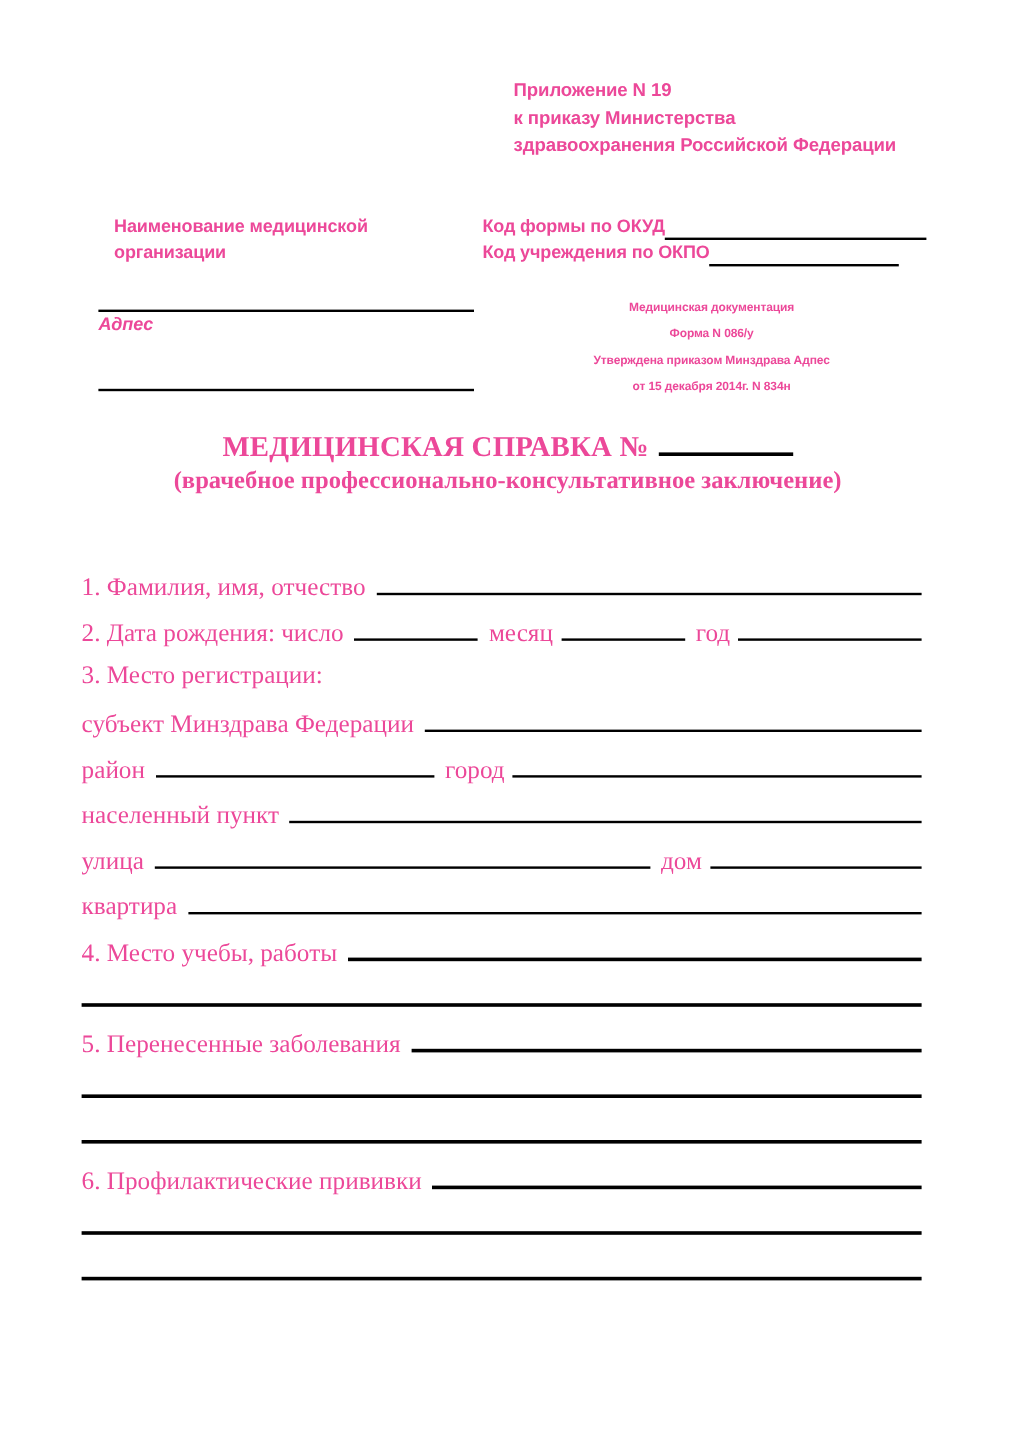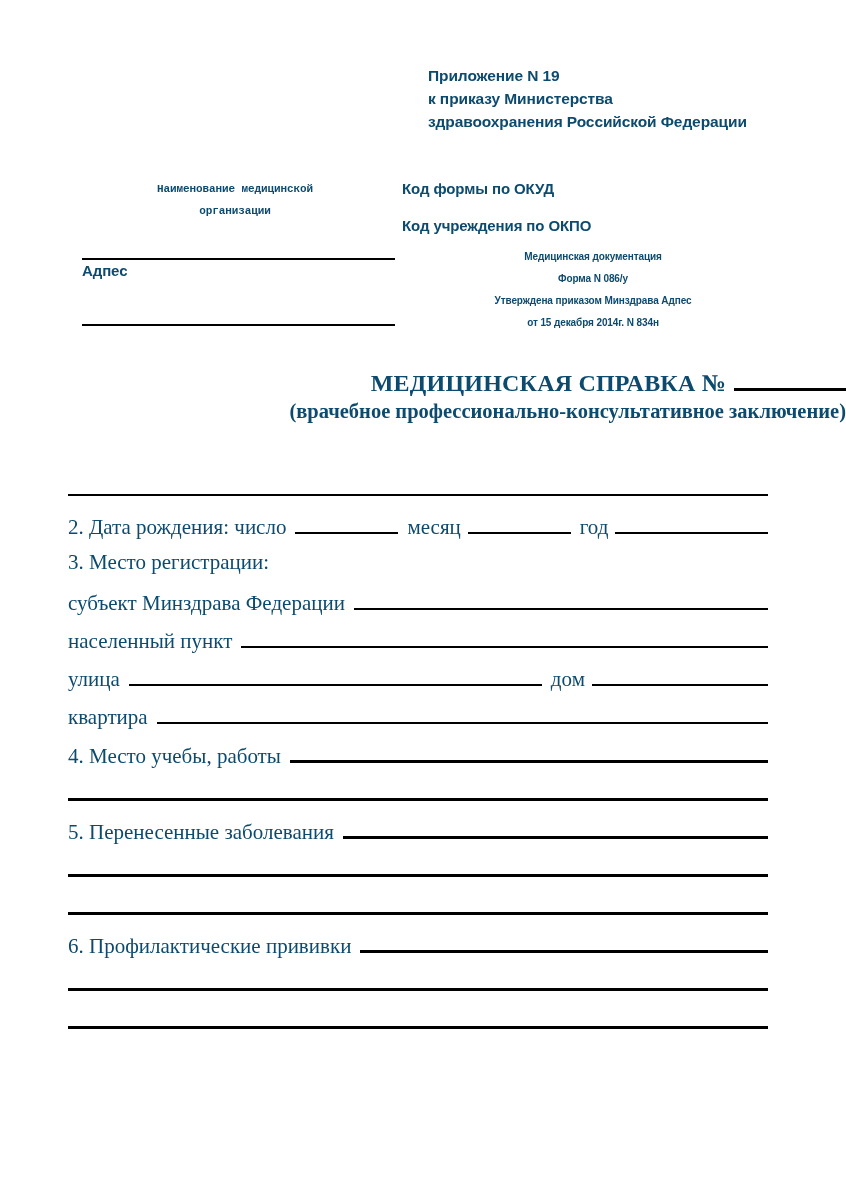--- a/index.html
+++ b/index.html
@@ -8,21 +8,21 @@
     padding: 0;
     background: #ffffff;
   }
   .page {
     position: relative;
     width: 846px;
     height: 1200px;
     background: #ffffff;
     overflow: hidden;
     font-family: "Liberation Serif", "DejaVu Serif", serif;
-    color: #0c4a6e;
+    color: #ec4899;
   }
 
   
   .appendix {
     position: absolute;
     left: 428px;
     top: 64px;
     width: 400px;
     font-family: "Liberation Sans", "DejaVu Sans", sans-serif;
     font-weight: bold;
@@ -31,44 +31,43 @@
     letter-spacing: -0.1px;
   }
   .appendix .gap-line { margin-top: 7px; }
 
   
   .org-name {
     position: absolute;
     left: 95px;
     top: 178px;
     width: 280px;
-    text-align: center;
-    font-family: Liberation Mono, monospace;
-    font-weight: bold;
-    font-size: 11px;
+    text-align: left;
+    font-family: Liberation Sans, sans-serif;
+    font-weight: bold;
+    font-size: 15px;
     line-height: 22px;
     letter-spacing: -0.1px;
   }
 
   .codes {
     position: absolute;
     left: 402px;
     top: 178px;
     width: 380px;
     font-family: "Liberation Sans", "DejaVu Sans", sans-serif;
     font-weight: bold;
     font-size: 15px;
     line-height: 22px;
     letter-spacing: -0.1px;
   }
   .codes .code-row {
     display: flex;
-    align-items: flex-start;
+    align-items: flex-end;
     width: 370px;
-    flex-direction: column;
   }
   .codes .code-row .lbl { white-space: nowrap; }
   .codes .code-row .rule {
     flex: 1 1 auto;
     border-bottom: 2px solid #000;
     height: 13px;
     margin-left: 0px;
   }
   .codes .code-row.okpo .rule { max-width: 158px; }
 
@@ -97,29 +96,30 @@
   .addr-rule.r1 { top: 258px; }
   .addr-rule.r2 { top: 324px; }
   .addr-label {
     position: absolute;
     left: 82px;
     top: 262px;
     font-family: "Liberation Sans", "DejaVu Sans", sans-serif;
     font-weight: bold;
     font-size: 15px;
     letter-spacing: -0.1px;
+    font-style: italic;
   }
 
   
   .title-block {
     position: absolute;
     left: 0;
-    top: 370px;
+    top: 360px;
     width: 846px;
-    text-align: right;
+    text-align: center;
     font-family: "Liberation Serif", "DejaVu Serif", serif;
     font-weight: bold;
   }
   .title-main {
     font-size: 24px;
     letter-spacing: 0.2px;
     white-space: nowrap;
   }
   .title-main .num-rule {
     display: inline-block;
@@ -228,20 +228,21 @@
   <div class="title-block">
     <div class="title-main">
       <span>МЕДИЦИНСКАЯ СПРАВКА №</span><span class="num-rule"></span>
     </div>
     <div class="title-sub">(врачебное профессионально-консультативное заключение)</div>
   </div>
 
   <div class="fields">
 
     <div class="frow">
+      <span class="lbl">1. Фамилия, имя, отчество</span>
       <span class="fill"></span>
     </div>
 
     <div class="frow">
       <span class="lbl">2. Дата рождения: число</span>
       <span class="fill w-date"></span>
       <span class="lbl tight">месяц</span>
       <span class="fill w-date"></span>
       <span class="lbl tight">год</span>
       <span class="fill w-date-last"></span>
@@ -249,20 +250,26 @@
 
     <div class="frow">
       <span class="lbl">3. Место регистрации:</span>
     </div>
 
     <div class="frow">
       <span class="lbl">субъект Минздрава Федерации</span>
       <span class="fill"></span>
     </div>
 
+    <div class="frow">
+      <span class="lbl">район</span>
+      <span class="fill w-rayon"></span>
+      <span class="lbl tight">город</span>
+      <span class="fill"></span>
+    </div>
 
     <div class="frow">
       <span class="lbl">населенный пункт</span>
       <span class="fill"></span>
     </div>
 
     <div class="frow">
       <span class="lbl">улица</span>
       <span class="fill w-ulica"></span>
       <span class="lbl tight">дом</span>

